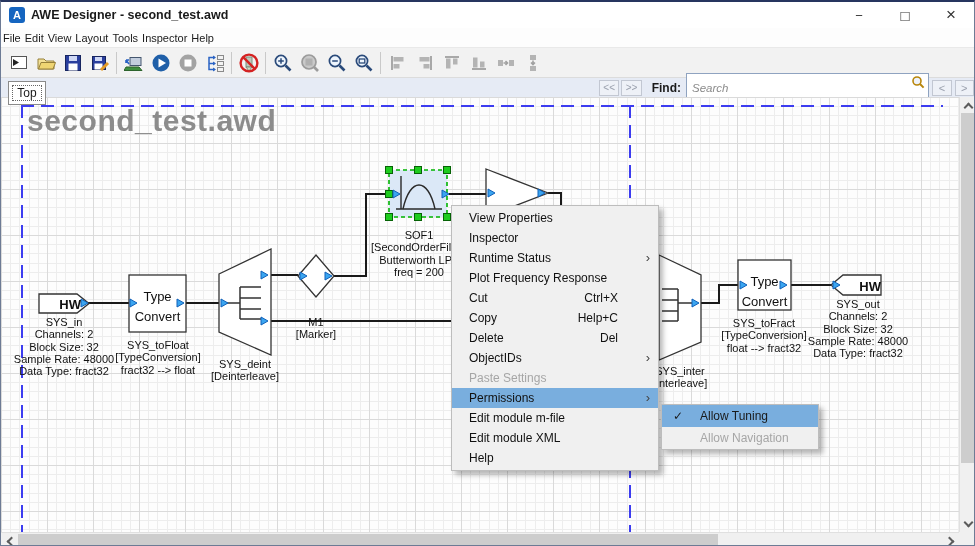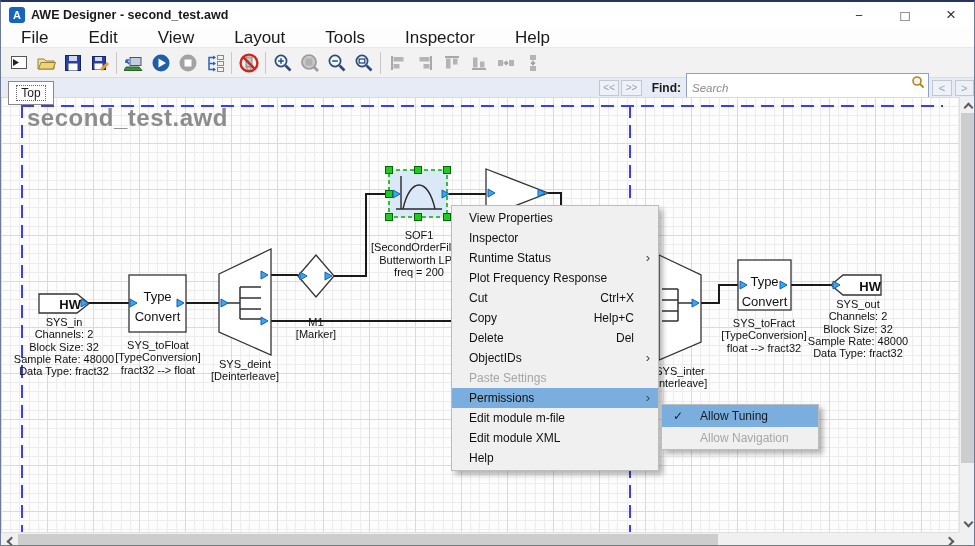--- a/index.html
+++ b/index.html
@@ -11,63 +11,63 @@
   .titlebar{position:absolute;left:0;top:0;width:100%;height:26px;background:#fff;display:flex;align-items:center;}
   .appicon{width:16px;height:16px;margin:0 6px 0 8px;background:#1565c0;border-radius:3px;
            color:#fff;font:bold 11px/16px "Liberation Sans",sans-serif;text-align:center;}
   .apptitle{font-size:12.5px;font-weight:bold;}
   .wincontrols{margin-left:auto;display:flex;height:100%;}
   .winbtn{width:46px;height:100%;display:flex;align-items:center;justify-content:center;
           font-size:13px;color:#333;}
   
   .menubar{position:absolute;left:0;top:26px;width:100%;height:20px;background:#fdfdfd;
            display:flex;align-items:center;border-bottom:1px solid #e9e9e9;}
-  .menu-item{padding:0 20px;font-size:17px;}
+  .menu-item{padding:0 2px;font-size:11px;}
   
   .toolbar{position:absolute;left:0;top:46px;width:100%;height:30px;background:#f2f2f2;
            border-bottom:1px solid #dcdcdc;display:flex;align-items:center;padding-left:4px;}
   .tbtn{width:27px;height:26px;display:flex;align-items:center;justify-content:center;}
   .tsep{width:1px;height:22px;background:#c9c9c9;margin:0 3px;}
   
   .findrow{position:absolute;left:0;top:76px;width:100%;height:19px;background:#e6ebf5;
            display:flex;align-items:center;font-size:12px;}
   .nav2{width:21px;height:16px;border:1px solid #c2c7d2;background:#eef1f7;color:#9aa0ad;
         font-size:10px;text-align:center;line-height:14px;margin-right:2px;}
   .findlabel{margin:0 5px 0 8px;font-weight:bold;font-size:12px;}
   .findbox{position:relative;width:252px;height:30px;}
   .findbox input{width:100%;height:100%;border:1px solid #8fa3c0;padding:0 20px 0 5px;
         font:italic 11.5px "Liberation Sans",sans-serif;color:#777;}
   .findbox input::placeholder{color:#8a8a8a;font-style:italic;}
   .nav1{width:20px;height:16px;border:1px solid #c2c7d2;background:#eef1f7;color:#9aa0ad;
         font-size:11px;text-align:center;line-height:14px;margin-left:3px;}
   
-  .toptab{position:absolute;left:7px;top:79px;width:46px;height:24px;background:#fff;
+  .toptab{position:absolute;left:7px;top:79px;width:38px;height:24px;background:#fff;
         border:1px solid #8a8a8a;z-index:15;font-size:12px;display:flex;align-items:center;justify-content:center;}
   .toptab span{outline:1px dotted #666;padding:0 4px;}
   
   .workspace{position:absolute;left:0;top:95px;width:975px;height:451px;}
   .canvas{position:absolute;left:0;top:0;width:958px;height:435px;background:#fdfdfd;
      background-image:
        repeating-linear-gradient(to right,#dadada 0 1px,transparent 1px 46px),
        repeating-linear-gradient(to bottom,#dadada 0 1px,transparent 1px 46px),
        repeating-linear-gradient(to right,#ededed 0 1px,transparent 1px 9.2px),
        repeating-linear-gradient(to bottom,#ededed 0 1px,transparent 1px 9.2px);
      overflow:hidden;}
-  .canvas-title{position:absolute;left:26px;top:7px;font-size:24px;font-weight:bold;color:#8c8c8c;letter-spacing:0.5px;}
+  .canvas-title{position:absolute;left:26px;top:7px;font-size:30px;font-weight:bold;color:#8c8c8c;letter-spacing:0.5px;}
   .dash-h{position:absolute;height:2px;background:repeating-linear-gradient(to right,#3c3cf0 0 13px,transparent 13px 20px);}
   .dash-v{position:absolute;width:2px;background:repeating-linear-gradient(to bottom,#3c3cf0 0 13px,transparent 13px 20px);}
   svg.overlay{position:absolute;left:0;top:0;}
   .lbl{position:absolute;font-size:11px;line-height:12.3px;text-align:center;color:#111;white-space:nowrap;}
   .shape-lbl{position:absolute;font-size:13px;font-weight:bold;text-align:right;color:#111;}
   .tc-text{position:absolute;font-size:13px;line-height:20px;text-align:center;color:#111;}
   
   .ctxmenu{position:absolute;left:450px;top:108px;width:208px;background:#f0f0f0;
      border:1px solid #bdbdbd;box-shadow:4px 4px 5px rgba(0,0,0,.28);z-index:50;padding:2px 0;}
   .mi{position:relative;height:20px;line-height:20px;padding-left:17px;font-size:12px;color:#111;}
-  .mi .sc{position:absolute;right:24px;top:0;}
+  .mi .sc{position:absolute;right:40px;top:0;}
   .mi .arr{position:absolute;right:8px;top:0;font-size:13px;color:#444;}
   .mi.hl{background:#79aede;}
   .mi.dis{color:#a6a6a6;}
   
   .submenu{position:absolute;left:660px;top:307px;width:158px;background:#f0f0f0;
      border:1px solid #bdbdbd;box-shadow:4px 4px 5px rgba(0,0,0,.28);z-index:60;}
   .smi{position:relative;height:22px;line-height:22px;padding-left:38px;font-size:12px;}
   .smi .chk{position:absolute;left:11px;top:0;font-family:"DejaVu Sans",sans-serif;font-size:12px;}
   .smi.hl{background:#79aede;}
   .smi.dis{color:#a6a6a6;}

